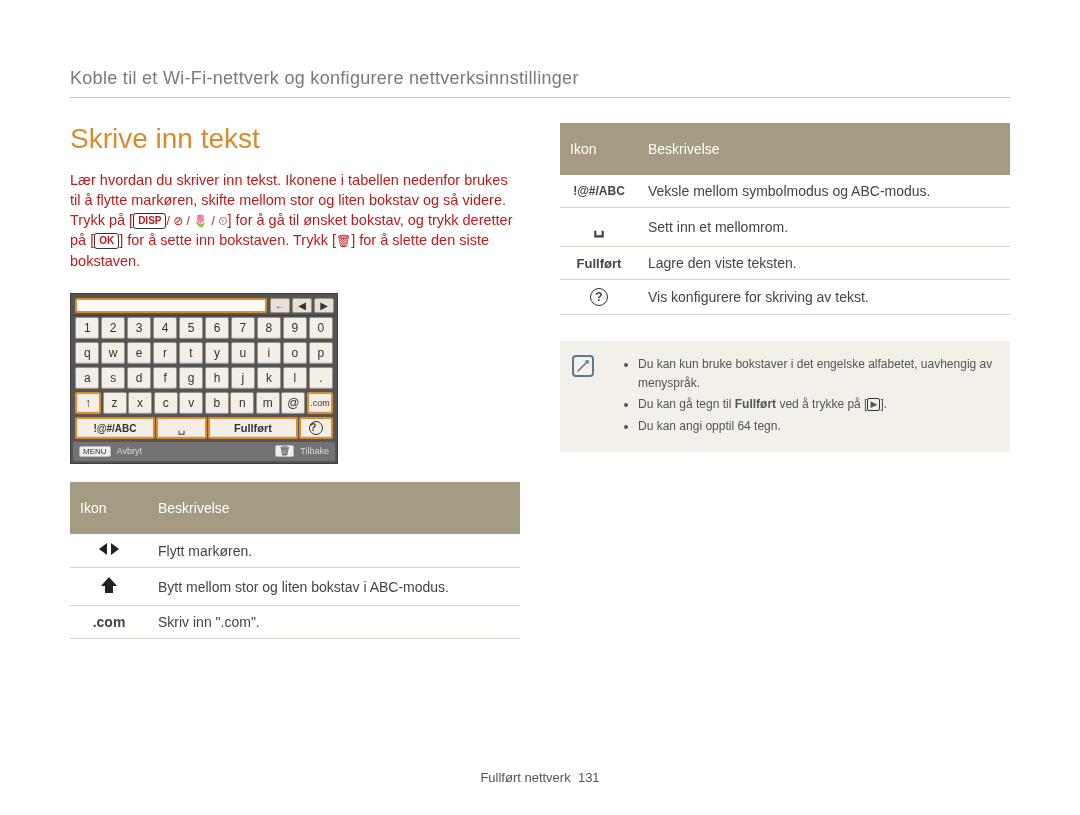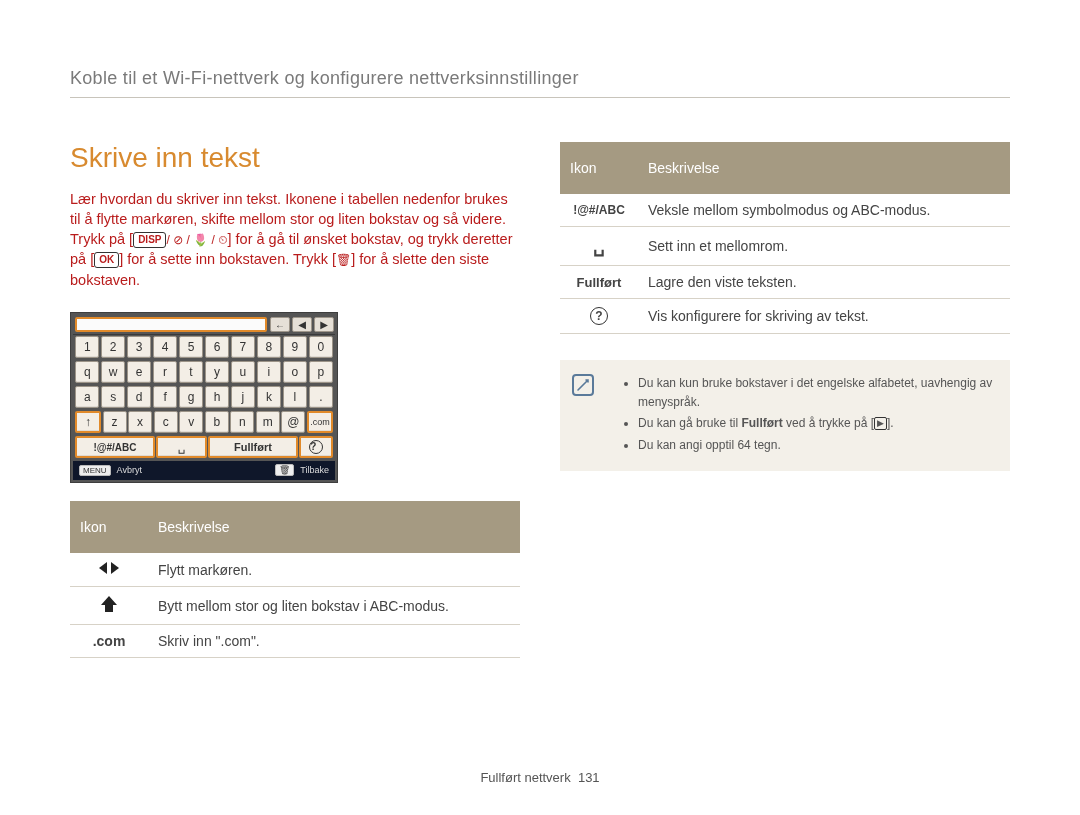--- a/index.html
+++ b/index.html
@@ -15,21 +15,21 @@
   .page {
     padding: 68px 70px 0 70px;
   }
   .top-title {
     font-size: 18px;
     color: #7a7a7a;
     font-weight: 300;
     letter-spacing: 0.3px;
     border-bottom: 1px solid #c8c4bb;
     padding-bottom: 8px;
-    margin-bottom: 44px;
+    margin-bottom: 25px;
   }
   .columns {
     display: flex;
     gap: 40px;
   }
   .col {
     flex: 1 1 0;
     min-width: 0;
   }
   .section-heading {
@@ -118,21 +118,21 @@
     padding: 1.5px 2px 3px 2px;
   }
   .kb-bottomrow .kb-key { height: 22px; }
   .kb-key.wide1 { flex: 2.3; font-size: 10px; font-weight: bold; }
   .kb-key.wide2 { flex: 1.4; }
   .kb-key.wide3 { flex: 2.6; font-size: 11px; font-weight: bold; }
   .kb-key.narrow { flex: 0.9; }
   .kb-status {
     display: flex;
     align-items: center;
-    background: #0f172a;
+    background: #737373;
     color: #ddd;
     font-size: 9px;
     padding: 3px 6px 4px 6px;
     gap: 6px;
   }
   .kb-status .spacer { flex:1; }
   .menu-tag {
     border: 1px solid #bbb;
     border-radius: 2px;
     padding: 0 3px;
@@ -370,21 +370,21 @@
 
       <div class="note">
         <div class="note-icon">
           <svg width="14" height="14" viewBox="0 0 14 14">
               <path d="M2 12 L12 2 M10 2 L12 2 L12 4" stroke="#5a7a9a" stroke-width="1.6" fill="none" stroke-linecap="round"></path>
             </svg>
         </div>
         <ul>
           <li>Du kan kun bruke bokstaver i det engelske alfabetet, uavhengig av menyspråk.</li>
           <li>
-            <span>Du kan gå bruke til </span><span class="bold">Fullført</span><span> ved å trykke på [</span><span style="display:inline-block;border:1px solid #333;border-radius:2px;padding:0 2px;font-size:9px;line-height:11px;vertical-align:1px;">▶</span><span>].</span>
+            <span>Du kan gå tegn til </span><span class="bold">Fullført</span><span> ved å trykke på [</span><span style="display:inline-block;border:1px solid #333;border-radius:2px;padding:0 2px;font-size:9px;line-height:11px;vertical-align:1px;">▶</span><span>].</span>
           </li>
           <li>Du kan angi opptil 64 tegn.</li>
         </ul>
       </div>
     </div>
   </div>
 </div>
 
 <div class="footer">
   <span>Fullført nettverk</span>&nbsp;

